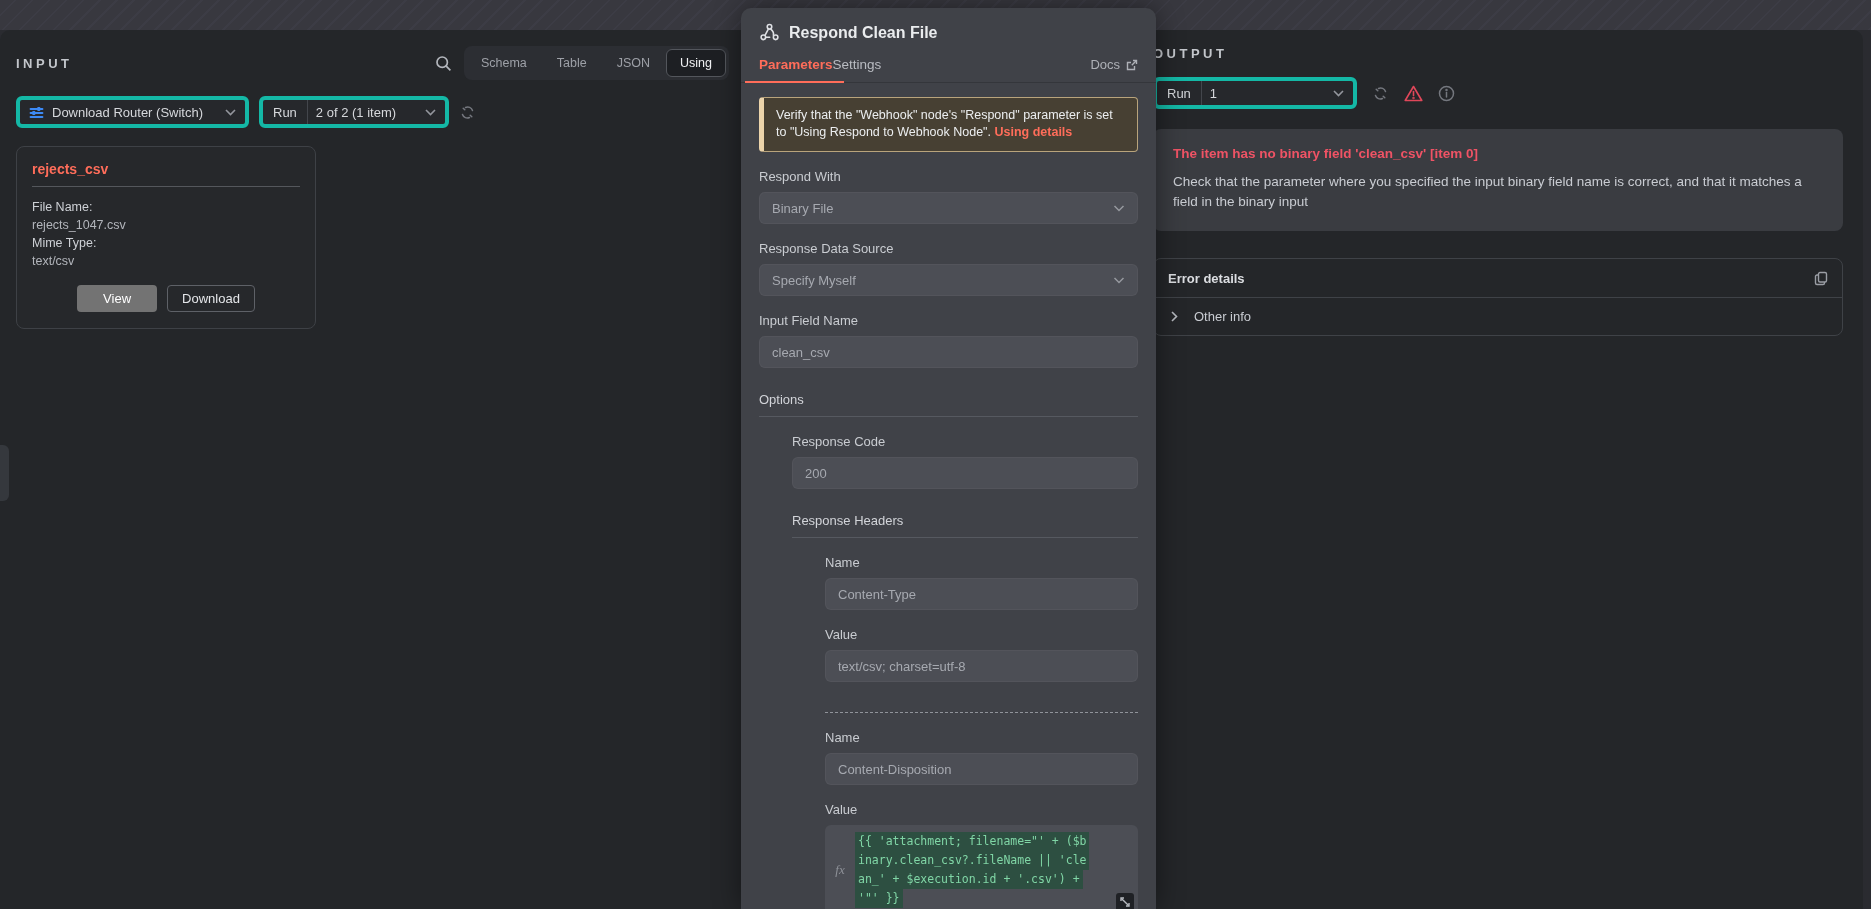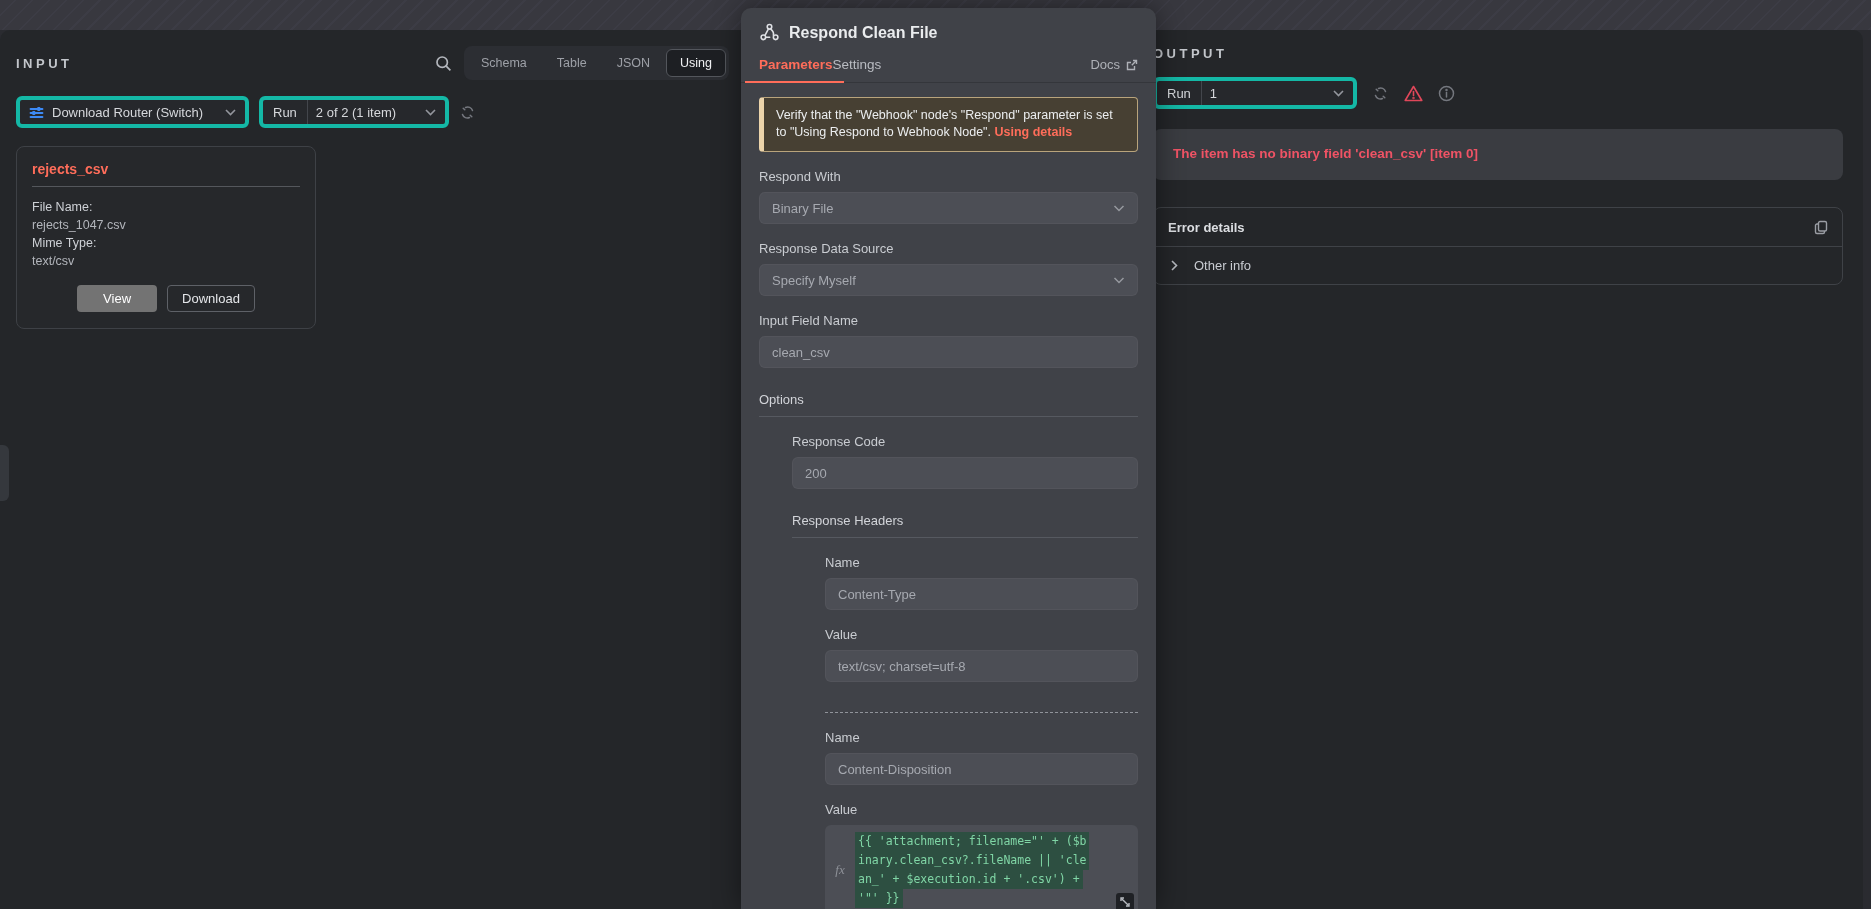--- a/index.html
+++ b/index.html
@@ -393,20 +393,21 @@
           <circle cx="8.5" cy="8.5" r="7"></circle>
           <line x1="8.5" y1="7.5" x2="8.5" y2="12" stroke-linecap="round"></line>
           <circle cx="8.5" cy="4.9" r="0.5" fill="currentColor"></circle>
         </svg>
       </span>
     </div>
   </div>
 
   <div class="error-box">
     <div class="error-title">The item has no binary field 'clean_csv' [item 0]</div>
+    <div class="error-desc">Check that the parameter where you specified the input binary field name is correct, and that it matches a field in the binary input</div>
   </div>
 
   <div class="details-box">
     <div class="details-r1">
       <span class="details-title">Error details</span>
       <span class="ic copy-btn">
         <svg width="14" height="15" viewBox="0 0 14 15" fill="none" stroke="currentColor" stroke-width="1.4">
           <rect x="4.5" y="1.5" width="8" height="9.5" rx="1.5"></rect>
           <path d="M4.5 4 H3 A1.5 1.5 0 0 0 1.5 5.5 V12 A1.5 1.5 0 0 0 3 13.5 H9 A1.5 1.5 0 0 0 10.5 12 V11"></path>
         </svg>

